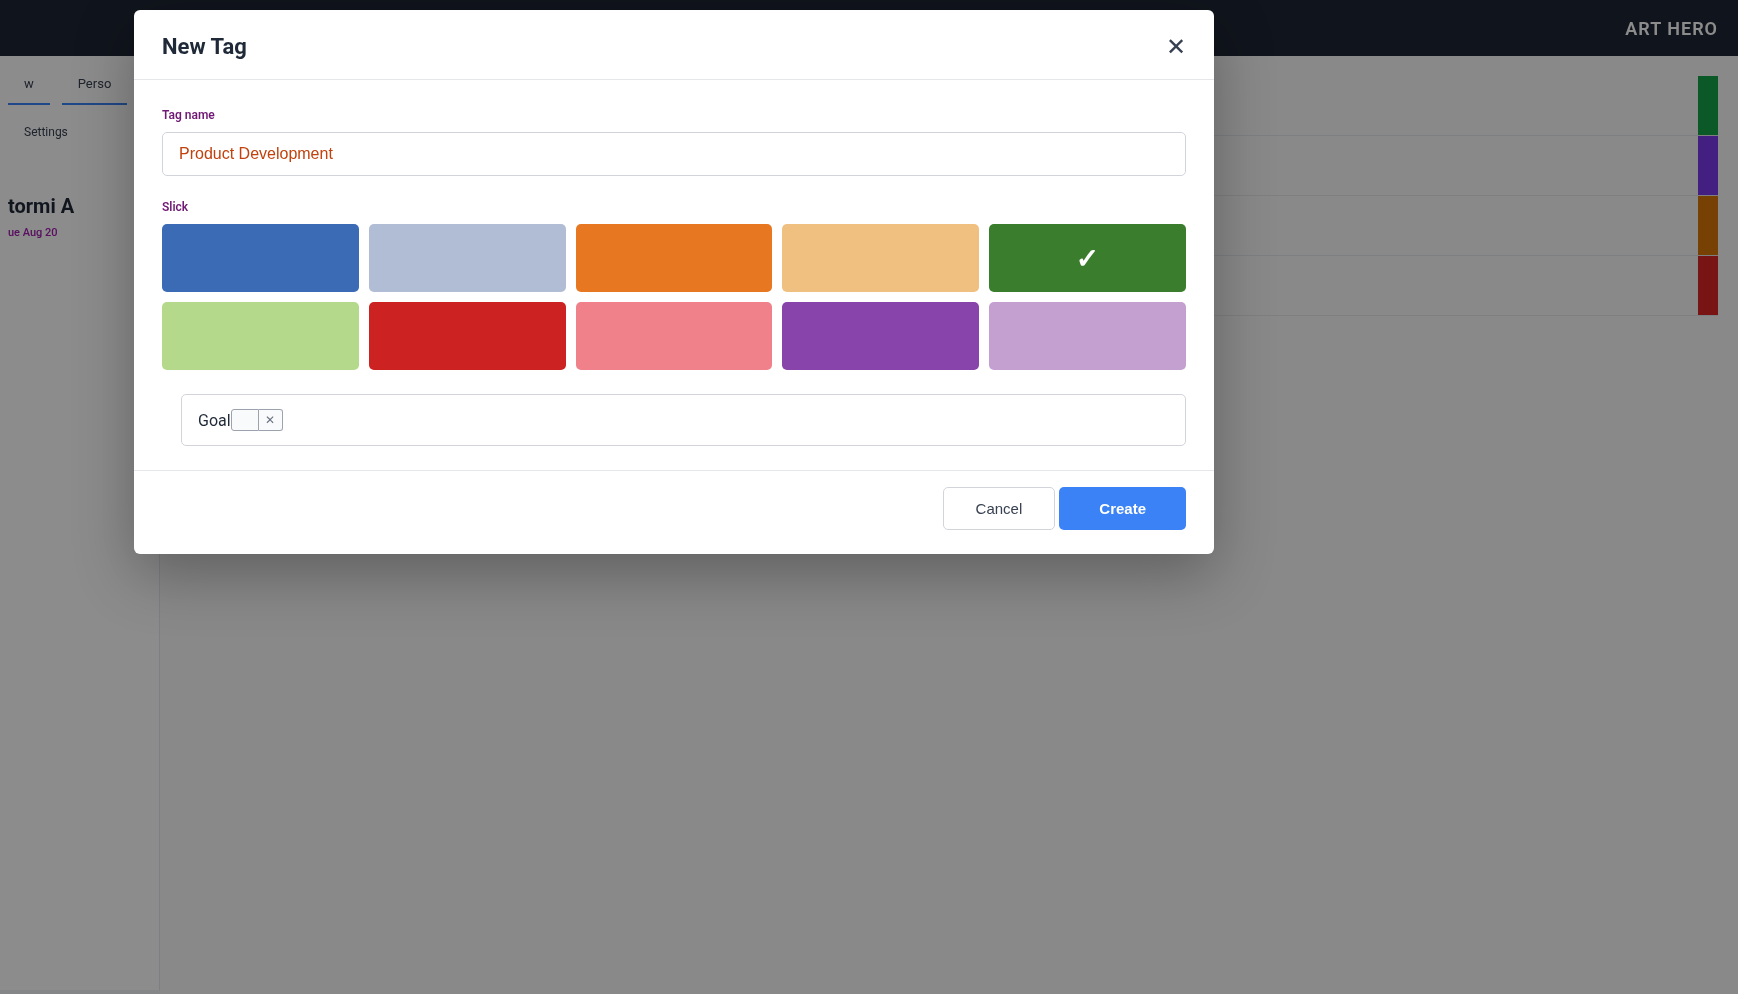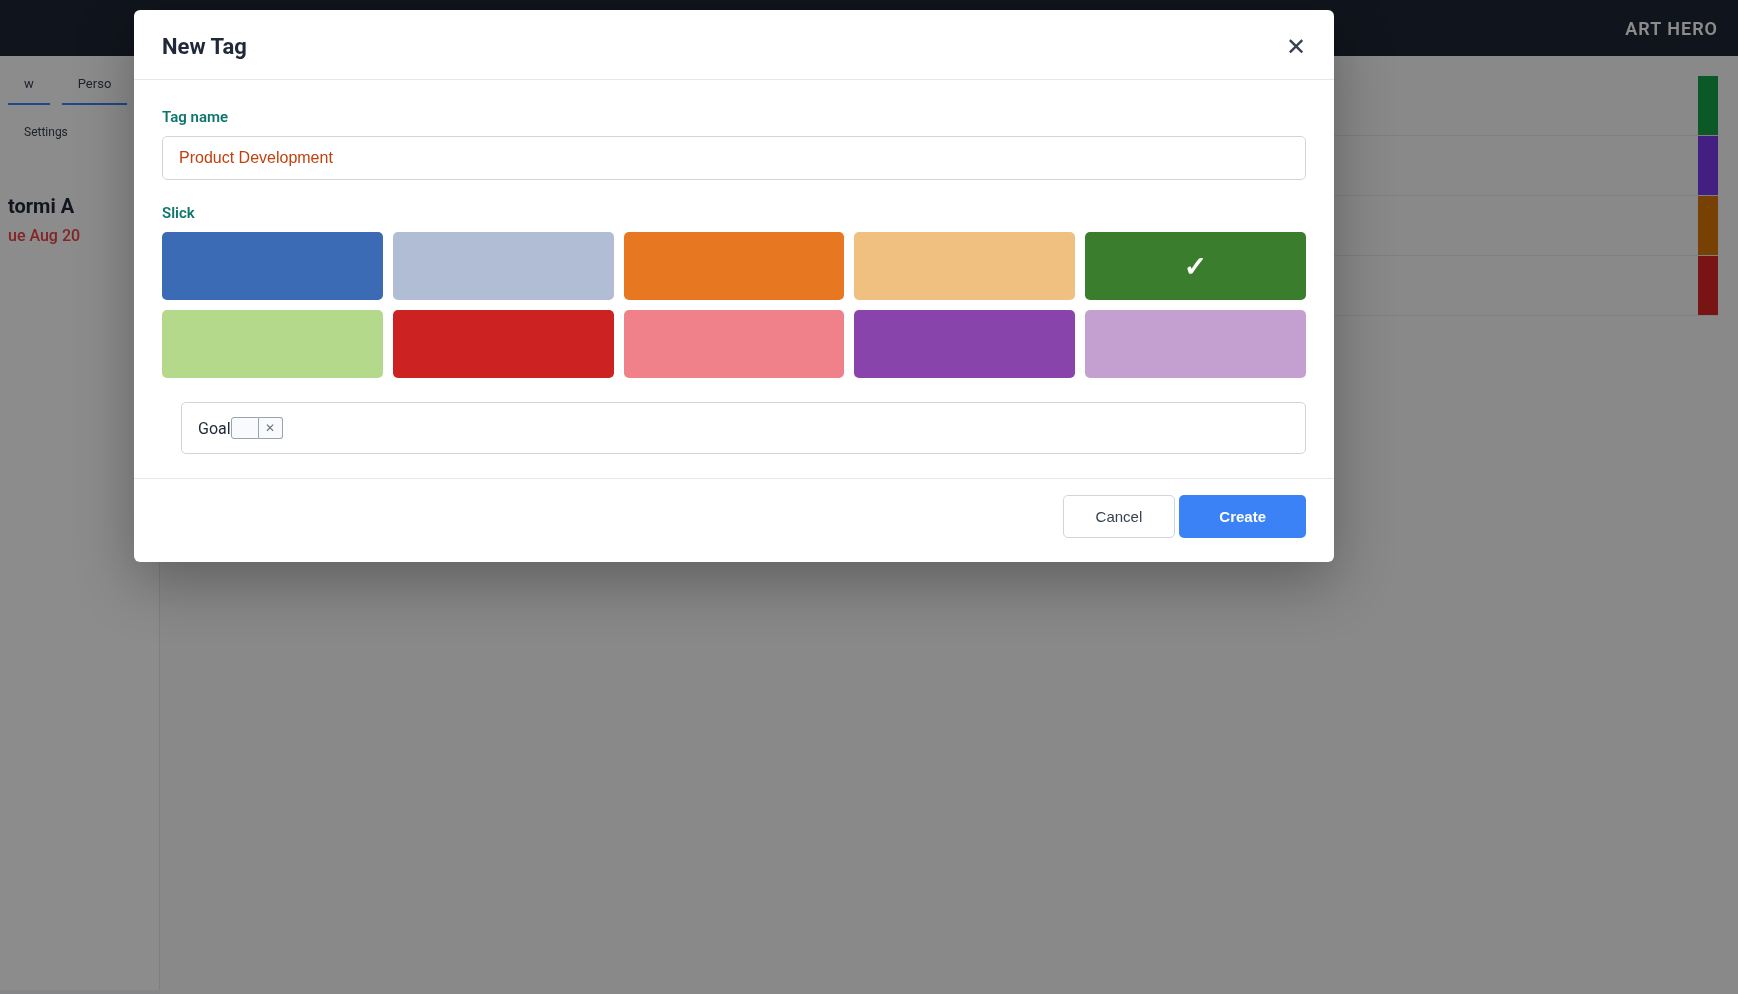--- a/index.html
+++ b/index.html
@@ -102,21 +102,21 @@
       align-items: flex-start;
       justify-content: center;
       padding-top: 0;
     }
 
     
     .modal {
       position: absolute;
       top: 10px;
       left: 134px;
-      width: 1200px;
+      width: 1080px;
       background: #ffffff;
       border-radius: 6px;
       box-shadow: 0 20px 60px rgba(0,0,0,0.3);
       overflow: hidden;
     }
 
     .modal-header {
       padding: 24px 28px 20px;
       border-bottom: 1px solid #e5e7eb;
       display: flex;
@@ -139,23 +139,23 @@
       background: none;
       border: none;
       padding: 0;
     }
 
     .modal-body {
       padding: 28px 28px 24px;
     }
 
     .field-label {
-      font-size: 15px;
+      font-size: 12px;
       font-weight: 600;
-      color: #0f766e;
+      color: #701a75;
       margin-bottom: 10px;
     }
 
     .text-input {
       width: 100%;
       padding: 12px 16px;
       border: 1px solid #d1d5db;
       border-radius: 5px;
       font-size: 16px;
       color: #c2410c;
@@ -270,22 +270,22 @@
       font-size: 20px;
       font-weight: 700;
       color: #1f2937;
       position: absolute;
       top: 138px;
       left: 8px;
       text-align: center;
     }
 
     .bg-due {
-      color: #ef4444;
-      font-size: 16px;
+      color: #a21caf;
+      font-size: 11px;
       font-weight: 500;
       position: absolute;
       top: 170px;
       left: 8px;
     }
 
     .bar-green {
       position: absolute;
       right: 0;
       top: 0;

